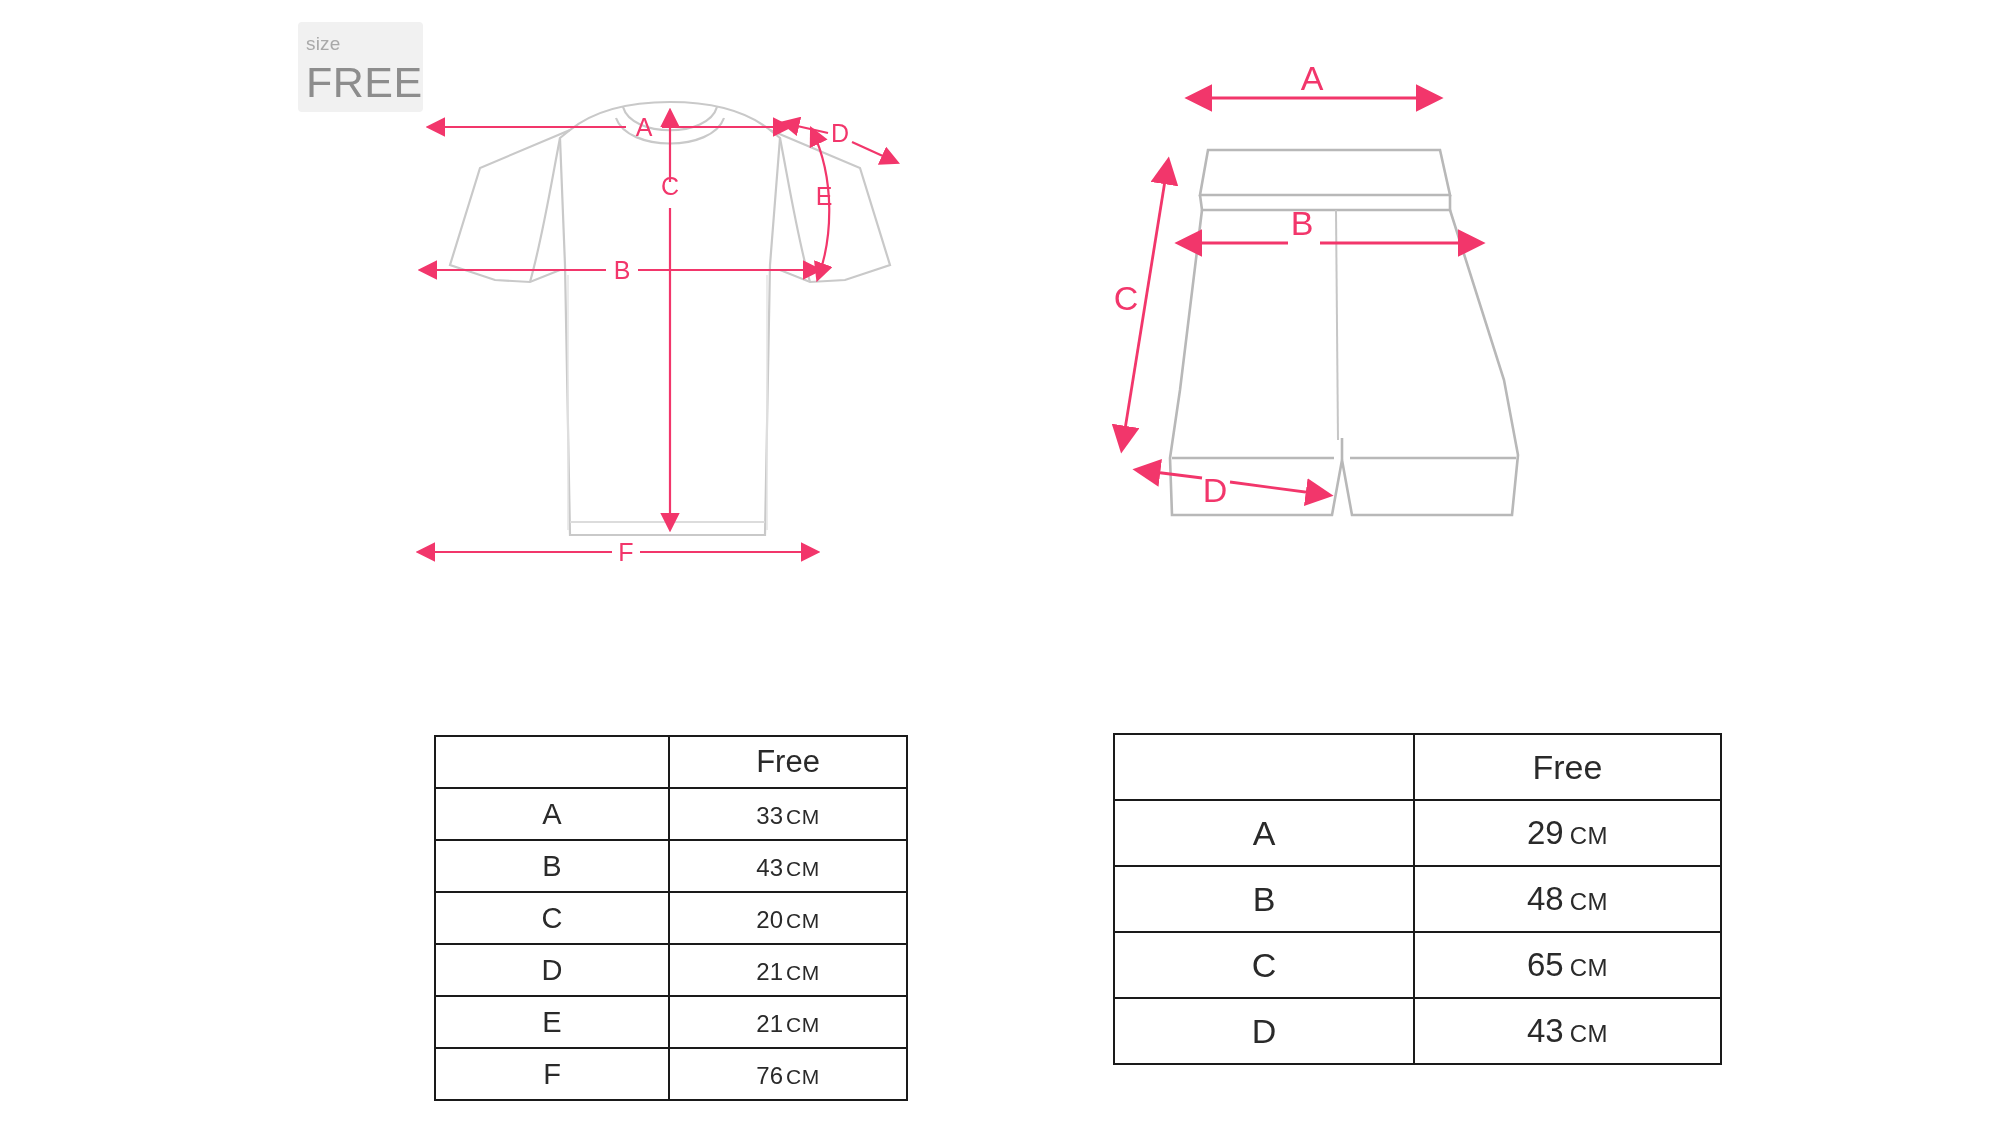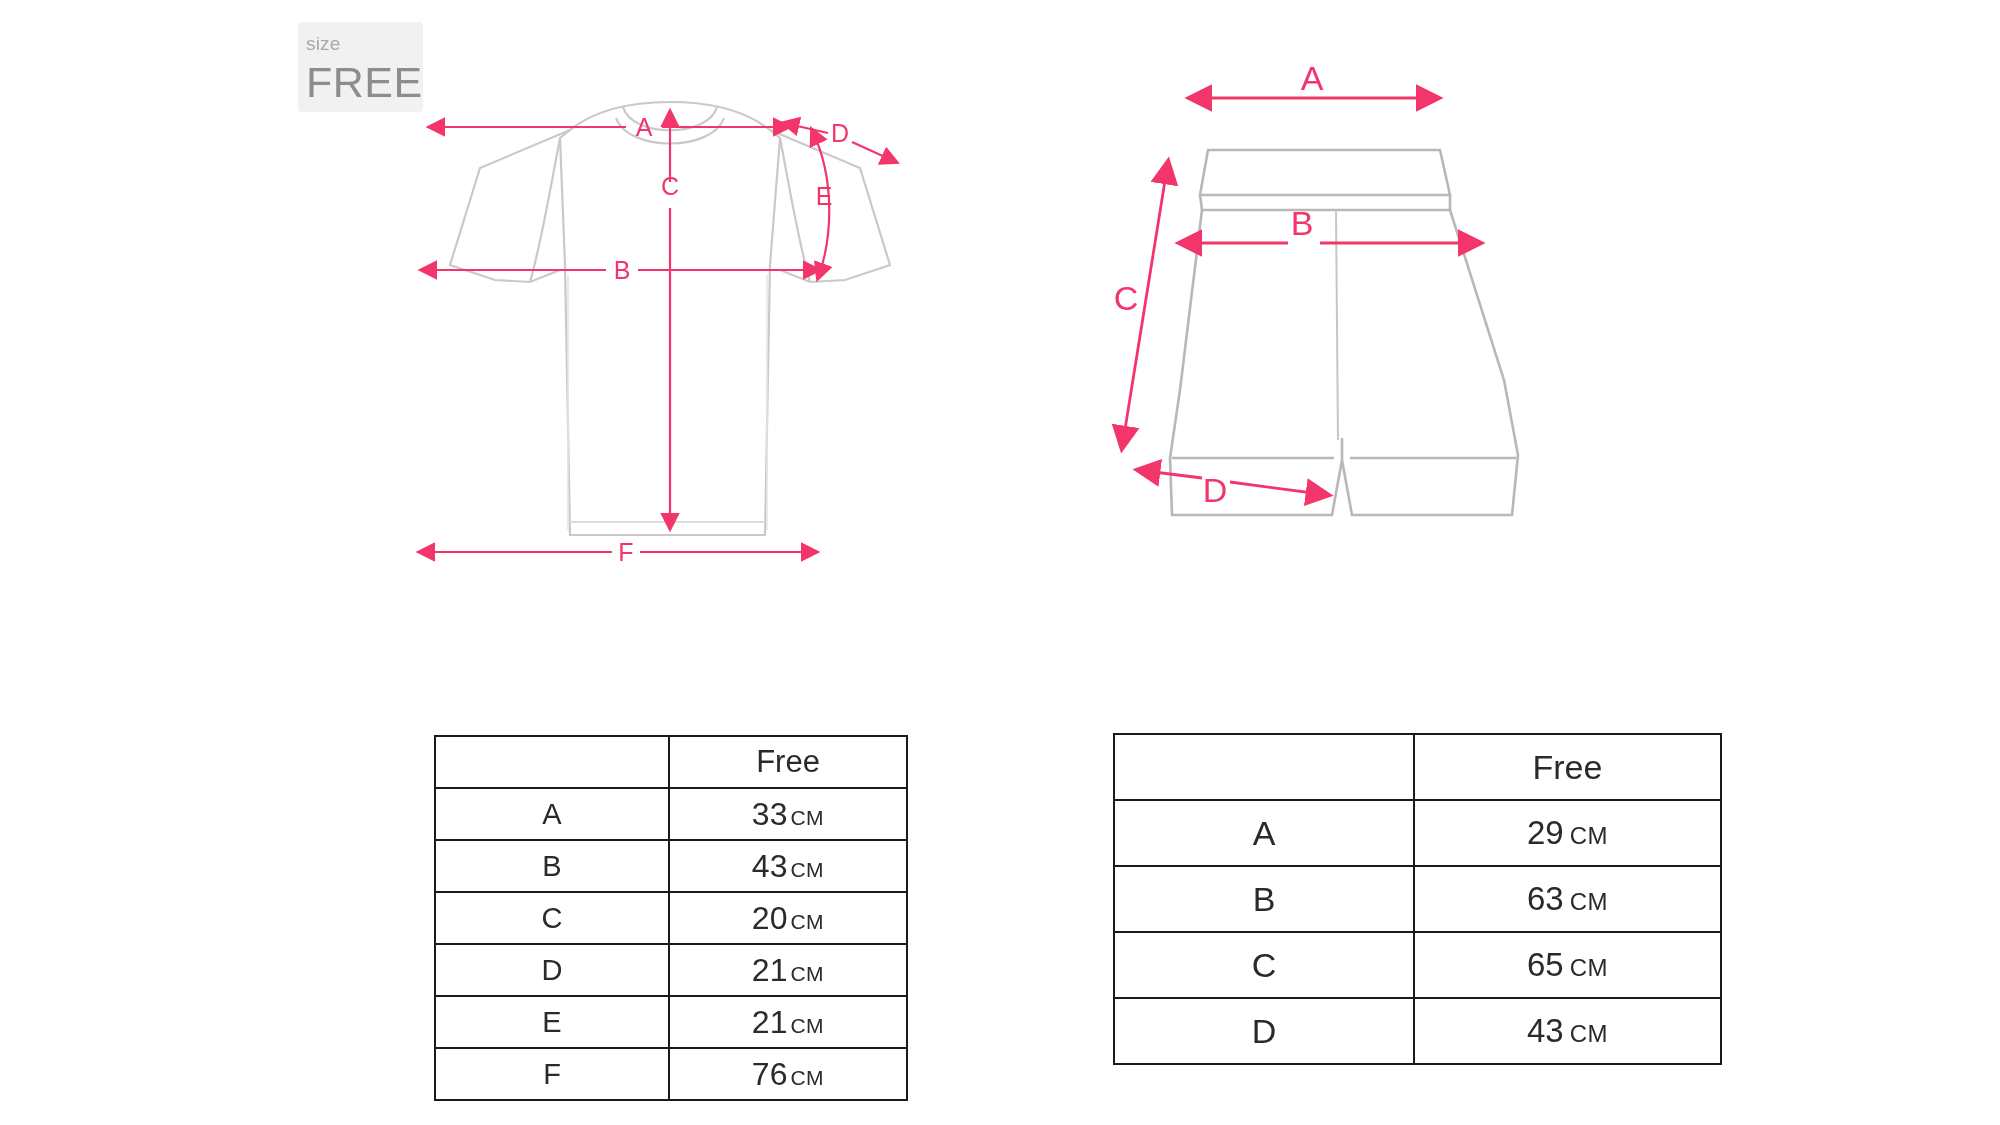--- a/index.html
+++ b/index.html
@@ -88,21 +88,21 @@
 
   .hdr-blank { }
   .hdr-size { font-size: 31px; color: #2a2a2a; }
   #shorts-table .hdr-size { font-size: 34px; }
 
   .key-cell { font-size: 29px; color: #2b2b2b; }
   #shorts-table .key-cell { font-size: 34px; }
 
   .val-cell { font-size: 29px; color: #1d1d1d; white-space: nowrap; }
   #shorts-table .val-cell { font-size: 29px; }
-  .val-num { font-size: 32px; }
+  .val-num { font-size: 24px; }
   #shorts-table .val-num { font-size: 33px; }
   .val-unit { font-size: 21px; letter-spacing: 0.5px; margin-left: 3px; }
   #shorts-table .val-unit { font-size: 24px; margin-left: 6px; }
 </style>
 </head>
 <body>
 
 <div class="stage">
 
   <div class="size-badge">
@@ -274,21 +274,21 @@
     </tr>
     <tr>
       <td class="key-cell">A</td>
       <td class="val-cell">
         <span class="val-num">29</span><span class="val-unit">CM</span>
       </td>
     </tr>
     <tr>
       <td class="key-cell">B</td>
       <td class="val-cell">
-        <span class="val-num">63</span><span class="val-unit">CM</span>
+        <span class="val-num">48</span><span class="val-unit">CM</span>
       </td>
     </tr>
     <tr>
       <td class="key-cell">C</td>
       <td class="val-cell">
         <span class="val-num">65</span><span class="val-unit">CM</span>
       </td>
     </tr>
     <tr>
       <td class="key-cell">D</td>

